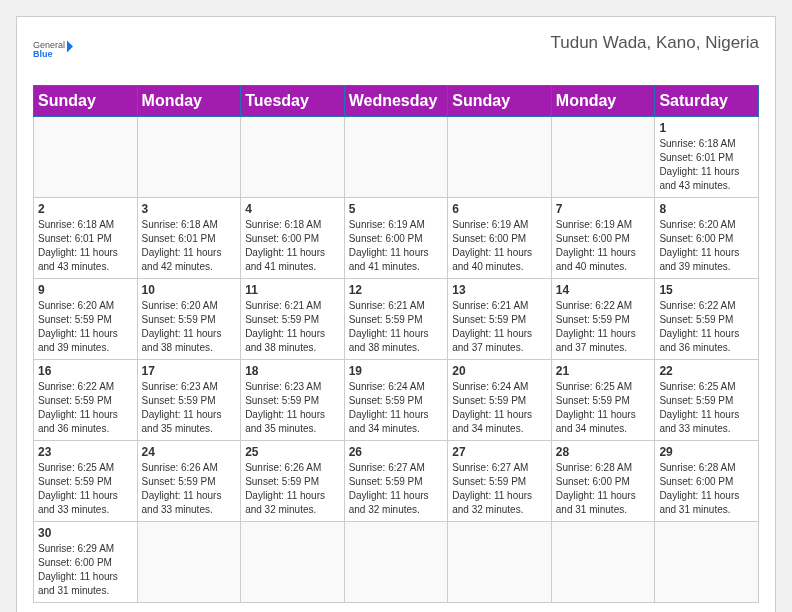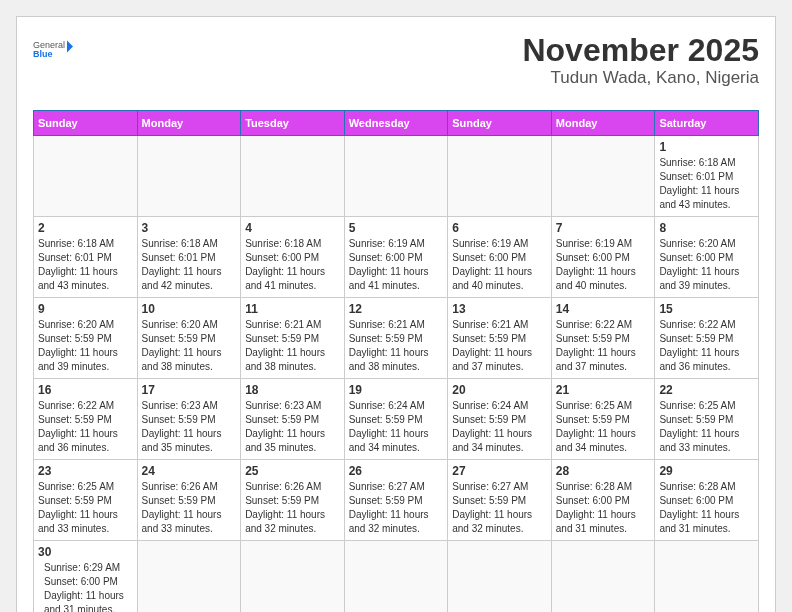--- a/index.html
+++ b/index.html
@@ -47,23 +47,23 @@
     .location-title {
       font-size: 17px;
       color: #555;
     }
     .calendar-grid {
       width: 100%;
       border-collapse: collapse;
       table-layout: fixed;
     }
     .calendar-grid th {
-      background: #d946ef;
+      background: #a21caf;
       color: white;
-      font-size: 11px;
+      font-size: 16px;
       padding: 6px 4px;
       text-align: left;
       border: 1px solid #2770b8;
     }
     .calendar-grid td {
       vertical-align: top;
       border: 1px solid #ccc;
       padding: 4px;
       height: 80px;
       font-size: 10px;
@@ -96,21 +96,20 @@
   <div class="header-section">
     <div class="logo">
       <svg class="logo-icon" viewBox="0 0 80 50">
         <text x="0" y="22" font-size="18" font-family="Arial" fill="#555" font-weight="normal">General</text>
         <text x="0" y="40" font-size="18" font-family="Arial" fill="#1a73e8" font-weight="bold">Blue</text>
 
         <polygon points="68,8 80,20 68,32" fill="#1a73e8"></polygon>
       </svg>
     </div>
     <div class="title-section">
-      <div class="month-title">November 2025</div>
       <div class="location-title">Tudun Wada, Kano, Nigeria</div>
     </div>
   </div>
 
   <table class="calendar-grid">
     <thead>
       <tr>
       <th>Sunday</th>
           <th>Monday</th>
           <th>Tuesday</th>
@@ -336,21 +335,21 @@
             <span class="day-number">29</span>
             <div class="day-info" style="white-space: pre-line;">Sunrise: 6:28 AM
 Sunset: 6:00 PM
 Daylight: 11 hours
 and 31 minutes.</div>
           </td>
         </tr>
         <tr class="last-row">
           <td>
             <span class="day-number">30</span>
-            <div class="day-info" style="white-space: pre-line; margin-left: 6px;">Sunrise: 6:29 AM
+            <div class="day-info" style="white-space: pre-line;">Sunrise: 6:29 AM
 Sunset: 6:00 PM
 Daylight: 11 hours
 and 31 minutes.</div>
           </td>
           <td class="empty"></td>
           <td class="empty"></td>
           <td class="empty"></td>
           <td class="empty"></td>
           <td class="empty"></td>
           <td class="empty"></td>

